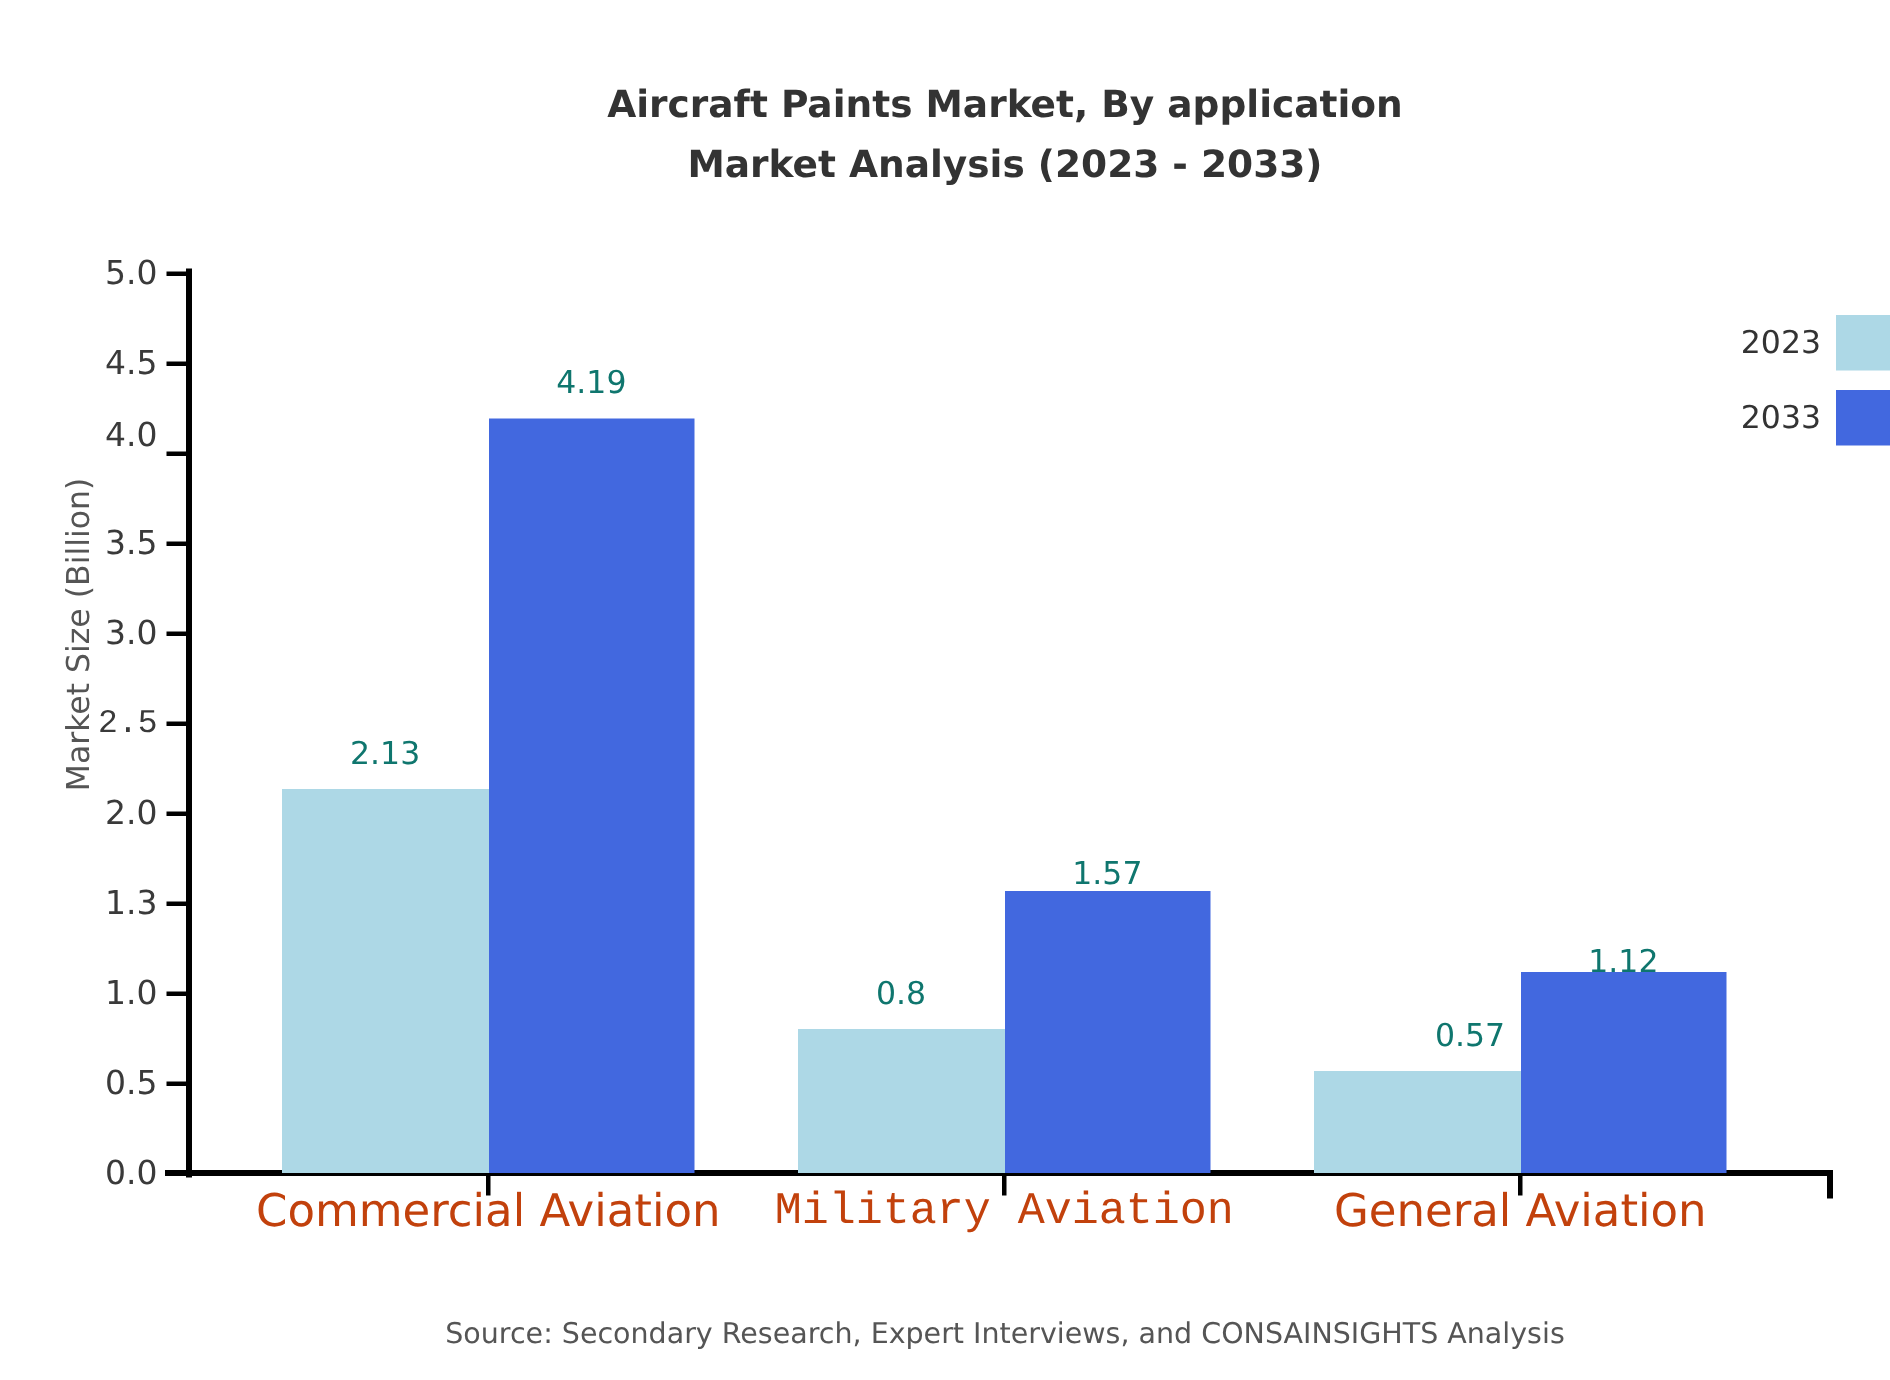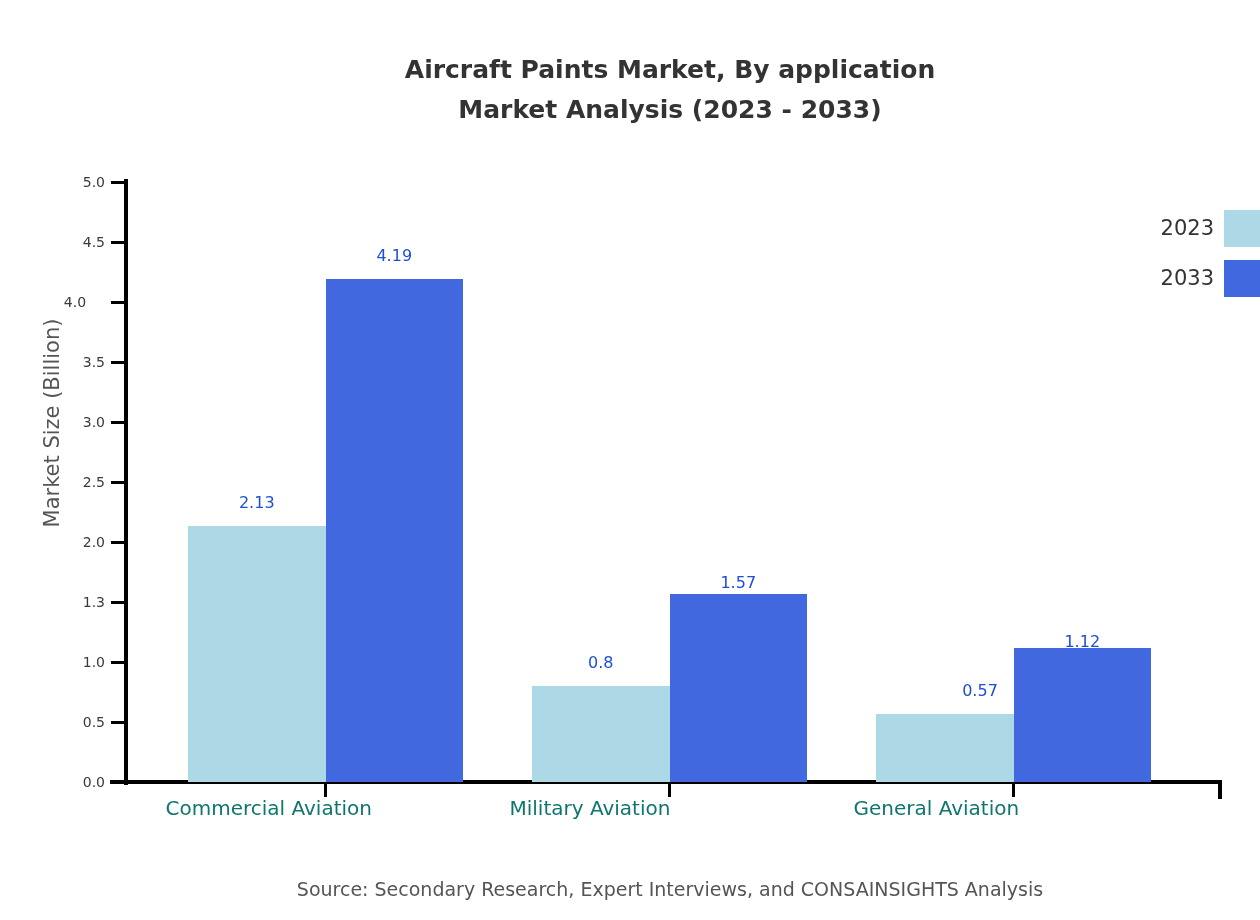--- a/index.html
+++ b/index.html
@@ -76,21 +76,21 @@
     height: 3px;
     background: #000000;
     left: 111px;
   }
   .y-tick-label {
     position: absolute;
     right: 0;
     width: 60px;
     text-align: right;
     color: #3a3a3a;
-    font-size: 14px;
+    font-size: 22px;
     line-height: 19px;
   }
   .x-tick {
     position: absolute;
     top: 783px;
     width: 3px;
     height: 14px;
     background: #000000;
   }
   #x-end-tick {
@@ -106,33 +106,33 @@
   .bar {
     position: absolute;
     bottom: 0;
   }
   .bar-2023 { background: #ADD8E6; }
   .bar-2033 { background: #4268DF; }
 
   .bar-value {
     position: absolute;
     text-align: center;
-    color: #1d4ed8;
-    font-size: 16px;
+    color: #0f766e;
+    font-size: 21px;
     line-height: 21px;
     white-space: nowrap;
   }
 
   
   .x-cat-label {
     position: absolute;
     top: 795px;
-    text-align: left;
-    color: #0f766e;
-    font-size: 20px;
+    text-align: center;
+    color: #c2410c;
+    font-size: 30px;
     line-height: 26px;
     white-space: nowrap;
   }
 
   
   #legend {
     position: absolute;
     left: 1120px;
     top: 210px;
     width: 150px;
@@ -194,27 +194,27 @@
       <div class="y-tick-label" style="left: 45px; top: 773px;">0.0</div>
       <div class="y-tick" style="top: 720.5px;"></div>
       <div class="y-tick-label" style="left: 45px; top: 713px;">0.5</div>
       <div class="y-tick" style="top: 660.5px;"></div>
       <div class="y-tick-label" style="left: 45px; top: 653px;">1.0</div>
       <div class="y-tick" style="top: 600.5px;"></div>
       <div class="y-tick-label" style="left: 45px; top: 593px;">1.3</div>
       <div class="y-tick" style="top: 540.5px;"></div>
       <div class="y-tick-label" style="left: 45px; top: 533px;">2.0</div>
       <div class="y-tick" style="top: 480.5px;"></div>
-      <div class="y-tick-label" style="left: 45px; top: 473px;">2.5</div>
+      <div class="y-tick-label" style="left: 45px; top: 473px; font-family: Liberation Mono, monospace;">2.5</div>
       <div class="y-tick" style="top: 420.5px;"></div>
       <div class="y-tick-label" style="left: 45px; top: 413px;">3.0</div>
       <div class="y-tick" style="top: 360.5px;"></div>
       <div class="y-tick-label" style="left: 45px; top: 353px;">3.5</div>
       <div class="y-tick" style="top: 300.5px;"></div>
-      <div class="y-tick-label" style="left: 45px; top: 293px; text-align: center;">4.0</div>
+      <div class="y-tick-label" style="left: 45px; top: 281px;">4.0</div>
       <div class="y-tick" style="top: 240.5px;"></div>
       <div class="y-tick-label" style="left: 45px; top: 233px;">4.5</div>
       <div class="y-tick" style="top: 180.5px;"></div>
       <div class="y-tick-label" style="left: 45px; top: 173px;">5.0</div>
     </div>
   <div id="x-ticks-layer">
       <div class="x-tick" style="left: 324px;"></div>
       <div class="x-tick" style="left: 668px;"></div>
       <div class="x-tick" style="left: 1012px;"></div>
     </div>
@@ -229,21 +229,21 @@
       <div class="bar bar-2033" style="left: 669.5px; width: 137.5px; height: 188.4px; top: 593.6px; background: rgb(66, 104, 223);"></div>
       <div class="bar-value" style="left: 658.25px; width: 160px; top: 559.6px; margin-top: 12px;">1.57</div>
       <div class="bar bar-2023" style="left: 876px; width: 137.5px; height: 68.4px; top: 713.6px; background: rgb(173, 216, 230);"></div>
       <div class="bar-value" style="left: 900px; width: 160px; top: 679.6px;">0.57</div>
       <div class="bar bar-2033" style="left: 1013.5px; width: 137.5px; height: 134.4px; top: 647.6px; background: rgb(66, 104, 223);"></div>
       <div class="bar-value" style="left: 1002.25px; width: 160px; top: 613.6px; margin-top: 17px;">1.12</div>
     </div>
 
   <div id="cat-labels-layer">
       <div class="x-cat-label" style="left: 165.5px; width: 320px;">Commercial Aviation</div>
-      <div class="x-cat-label" style="left: 509.5px; width: 320px;">Military Aviation</div>
+      <div class="x-cat-label" style="left: 509.5px; width: 320px; font-family: Liberation Mono, monospace;">Military Aviation</div>
       <div class="x-cat-label" style="left: 853.5px; width: 320px;">General Aviation</div>
     </div>
 
   <div id="legend">
       <div class="legend-row" style="top: 0px;">
         <div class="legend-label">2023</div>
         <div class="legend-swatch" style="background: rgb(173, 216, 230);"></div>
       </div>
       <div class="legend-row" style="top: 50px;">
         <div class="legend-label">2033</div>

